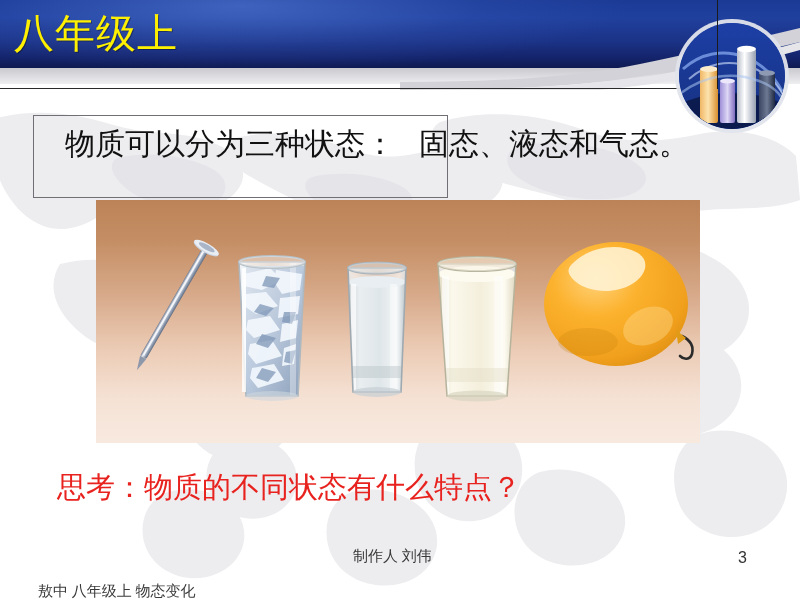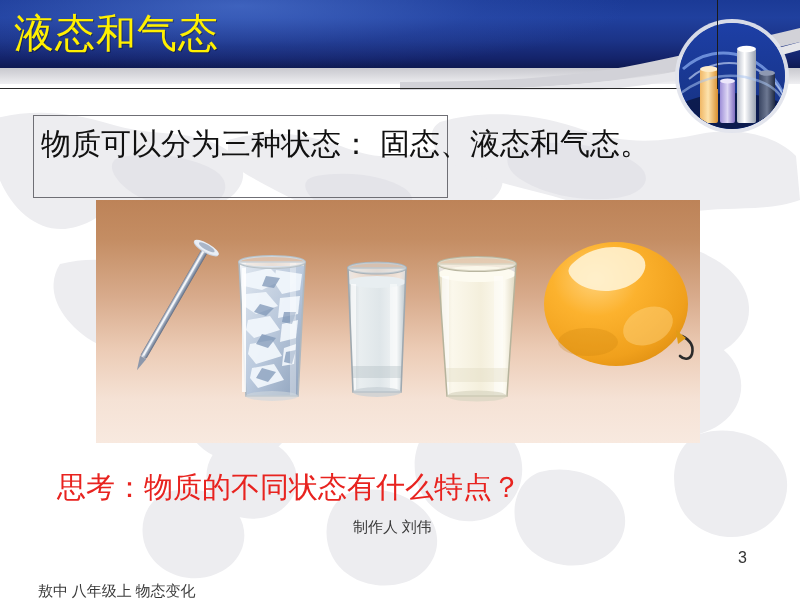--- a/index.html
+++ b/index.html
@@ -130,22 +130,22 @@
     position: absolute;
     left: 41px;
     top: 122px;
     width: 740px;
     font-size: 30px;
     line-height: 44px;
     color: #111111;
     white-space: nowrap;
     z-index: 3;
   }
-  .statement-line .part-a { letter-spacing: 0px; }
-  .statement-line .part-b { margin-left: 9px; }
+  .statement-line .part-a { letter-spacing: 0px; margin-left: 24px; }
+  .statement-line .part-b { margin-left: 24px; }
 
   
   .photo {
     position: absolute;
     left: 96px; top: 200px;
     width: 604px; height: 243px;
     z-index: 2;
     overflow: hidden;
     background: linear-gradient(180deg,
        #bd8358 0%,
@@ -175,21 +175,21 @@
     position: absolute;
     left: 38px; top: 582px;
     font-family: "Liberation Serif", "DejaVu Serif", serif;
     font-size: 15px;
     color: #3a3a3a;
     white-space: nowrap;
     z-index: 3;
   }
   .footer-center {
     position: absolute;
-    left: 353px; top: 518px;
+    left: 353px; top: 547px;
     font-family: "Liberation Serif", "DejaVu Serif", serif;
     font-size: 15px;
     color: #3a3a3a;
     white-space: nowrap;
     z-index: 3;
   }
   .footer-page {
     position: absolute;
     left: 738px; top: 549px;
     font-size: 16px;
@@ -223,21 +223,21 @@
       <path d="M168,492 C196,484 226,494 238,514 C252,536 242,564 216,574 C190,585 160,574 148,552 C136,530 144,500 168,492 Z"></path>
       <path d="M352,492 C382,484 416,496 430,518 C446,542 434,572 406,582 C376,592 344,580 332,556 C320,532 328,500 352,492 Z"></path>
       <path d="M540,472 C570,464 604,476 618,498 C634,522 622,552 594,562 C564,572 532,560 520,536 C508,512 516,480 540,472 Z"></path>
     </g>
   </svg>
 
   <div class="banner">
     <div class="banner-bg"></div>
     <div class="banner-sheen"></div>
   </div>
-  <div class="banner-title">液态和气态</div>
+  <div class="banner-title">八年级上</div>
 
   <div class="grey-band"></div>
 
   <svg class="swoosh" viewBox="0 0 400 70">
     <path d="M0,62 C90,62 170,58 240,44 C300,32 350,20 400,8 L400,22 C350,34 300,46 242,56 C172,68 92,70 0,70 Z" fill="#d2d2d8"></path>
     <path d="M0,70 C100,70 190,66 262,54 C322,44 364,32 400,22 L400,30 C364,40 322,52 264,62 C192,74 100,76 0,76 Z" fill="#e6e6ea"></path>
   </svg>
 
   <div class="rule-h"></div>
   <div class="rule-v"></div>

